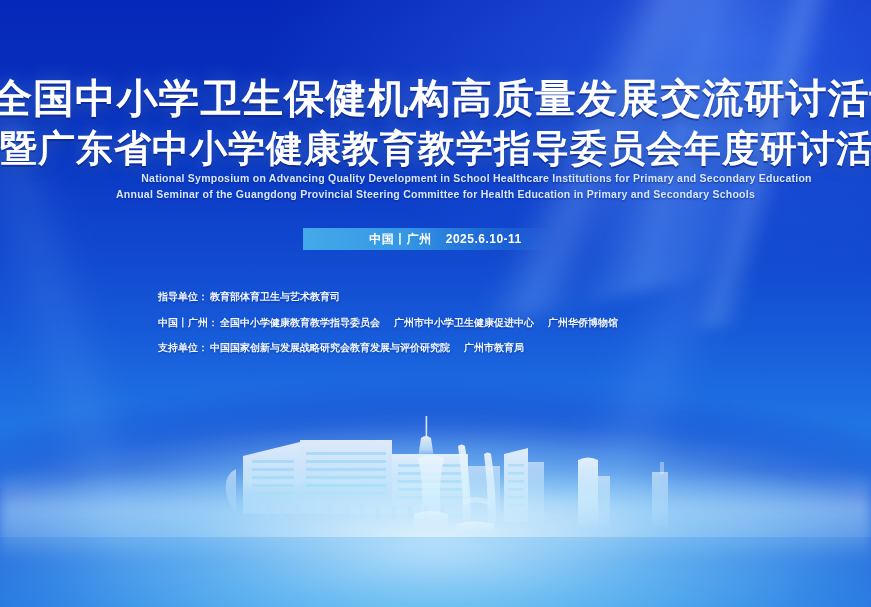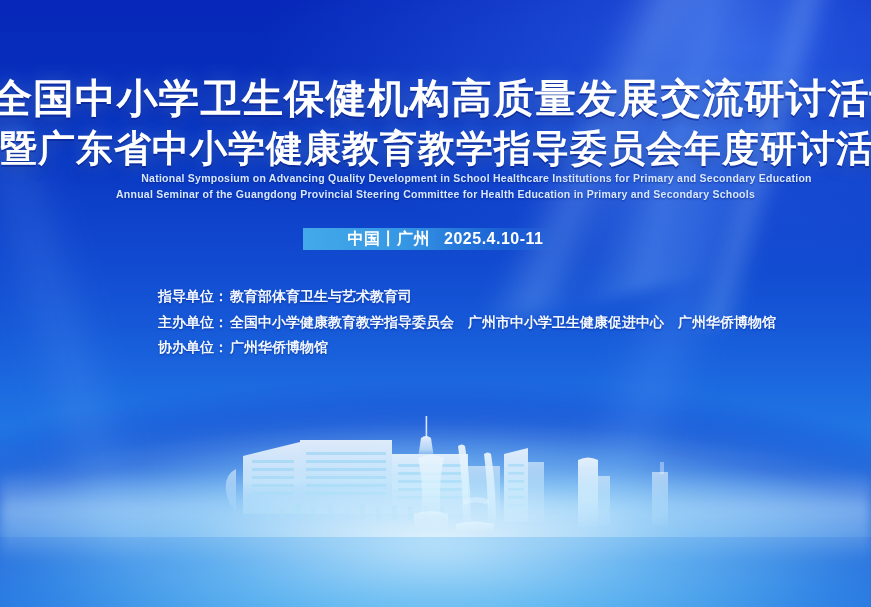--- a/index.html
+++ b/index.html
@@ -59,24 +59,24 @@
 
   .title-en{position:absolute;left:0;width:871px;text-align:center;color:#d7e8ff;
     font-size:10.5px;font-weight:700;letter-spacing:.25px;white-space:nowrap;
     text-shadow:0 1px 2px rgba(4,25,120,.6);}
   .en1{top:172px;margin-left:41px;}
   .en2{top:188px;}
 
   .badge{position:absolute;left:303px;top:228px;width:252px;height:22px;
     display:flex;align-items:center;justify-content:center;gap:14px;
     background:linear-gradient(90deg, rgba(70,175,235,.95) 0%, rgba(60,165,232,.85) 40%, rgba(45,140,225,.45) 75%, rgba(35,115,215,0) 100%);
-    color:#ffffff;font-size:16px;font-weight:700;letter-spacing:.5px;padding-left:33px;}
+    color:#ffffff;font-size:12px;font-weight:700;letter-spacing:.5px;padding-left:33px;}
 
   .orgs{position:absolute;left:158px;top:288px;width:700px;}
-  .org-row{color:#f2f8ff;font-size:14px;font-weight:700;line-height:17px;
+  .org-row{color:#f2f8ff;font-size:10px;font-weight:700;line-height:17px;
     margin-bottom:8.5px;white-space:nowrap;text-shadow:0 1px 2px rgba(5,30,130,.55);}
   .org-row .label{margin-right:2px;}
   .org-row .val{font-weight:700;}
   .org-row .gap{display:inline-block;width:14px;}
 </style>
 </head>
 <body>
 
 <div id="poster">
 
@@ -201,28 +201,28 @@
 
   <div class="titlewrap">
     <div class="title-main">全国中小学卫生保健机构高质量发展交流研讨活动</div>
     <div class="title-sub">暨广东省中小学健康教育教学指导委员会年度研讨活动</div>
     <div class="title-en en1">National Symposium on Advancing Quality Development in School Healthcare Institutions for Primary and Secondary Education</div>
     <div class="title-en en2">Annual Seminar of the Guangdong Provincial Steering Committee for Health Education in Primary and Secondary Schools</div>
   </div>
 
   <div class="badge">
     <span>中国丨广州</span>
-    <span>2025.4.10-11</span>
+    <span>2025.6.10-11</span>
   </div>
 
   <div class="orgs">
     <div class="org-row">
       <span class="label">指导单位：</span><span class="val">教育部体育卫生与艺术教育司</span>
     </div>
     <div class="org-row">
-      <span class="label">主办单位：</span><span class="val">全国中小学健康教育教学指导委员会</span><span class="gap"></span><span class="val">广州市中小学卫生健康促进中心</span><span class="gap"></span><span class="val">广州华侨博物馆</span>
+      <span class="label">中国丨广州：</span><span class="val">全国中小学健康教育教学指导委员会</span><span class="gap"></span><span class="val">广州市中小学卫生健康促进中心</span><span class="gap"></span><span class="val">广州华侨博物馆</span>
     </div>
     <div class="org-row">
-      <span class="label">协办单位：</span><span class="val">广州华侨博物馆</span>
+      <span class="label">支持单位：</span><span class="val">中国国家创新与发展战略研究会教育发展与评价研究院</span><span class="gap"></span><span class="val">广州市教育局</span>
     </div>
   </div>
 
 </div>
 
 </body></html>

